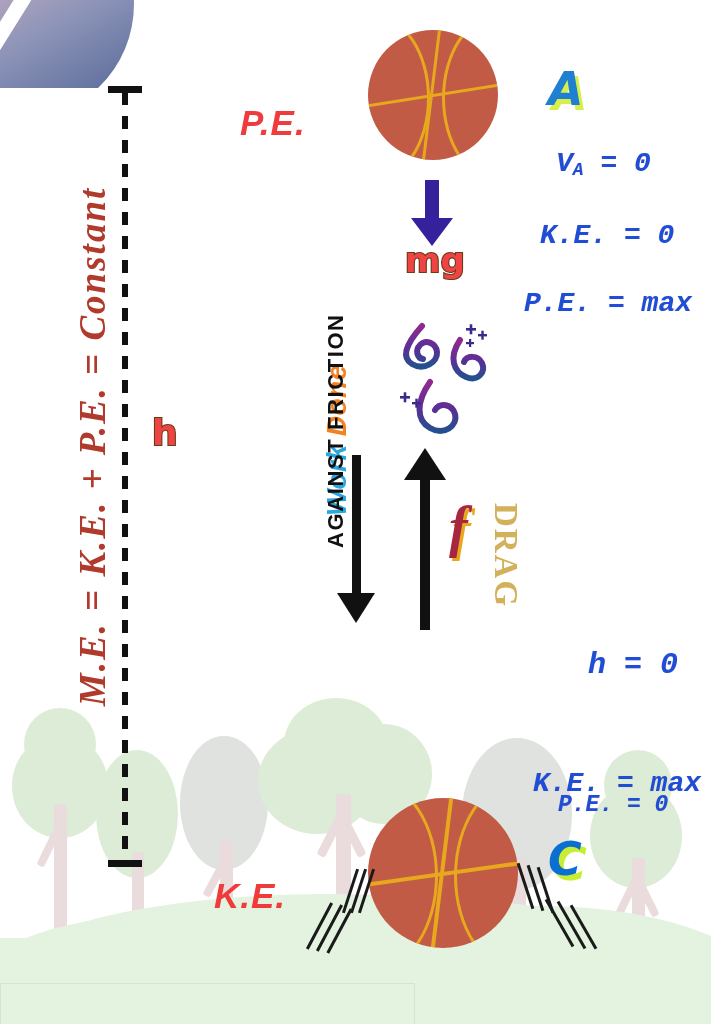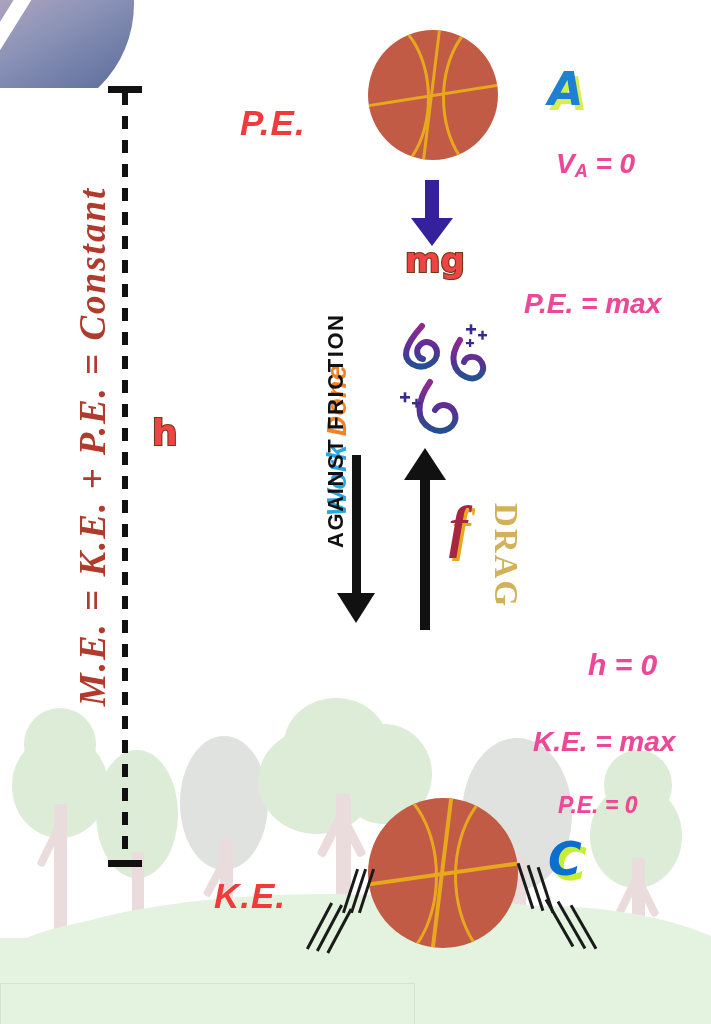--- a/index.html
+++ b/index.html
@@ -203,33 +203,33 @@
   }
   #h-label{
     position:absolute;
     left:152px; top:412px;
     font-size:36px;
   }
 
   
   .hand{
     position:absolute;
-    color:#ec4899;
-    font-family:Liberation Sans, sans-serif;
+    color:#1d4ed8;
+    font-family:Liberation Mono, monospace;
     font-weight:bold;
     font-style:italic;
     white-space:nowrap;
     text-shadow:0 0 1px rgba(239,65,54,.3);
   }
   #lbl-va{left:556px; top:148px; font-size:28px;}
   #lbl-va .sub{font-size:18px; vertical-align:-4px;}
   #lbl-kea{left:540px; top:220px; font-size:28px;}
   #lbl-pea{left:524px; top:288px; font-size:28px;}
   #lbl-h0{left:588px; top:648px; font-size:30px;}
-  #lbl-kec{left:533px; top:726px; font-size:28px;}
+  #lbl-kec{left:533px; top:768px; font-size:28px;}
   #lbl-pec{left:558px; top:792px; font-size:23px;}
 
   
   .pointmark{
     position:absolute;
     font-family:"DejaVu Sans", sans-serif;
     font-weight:bold;
     font-style:italic;
     font-size:46px;
     color:#1f7fd0;
@@ -382,20 +382,21 @@
     <div class="seam-line" style="left:-6px; top:64px; width:142px; height:3px; transform:rotate(-9deg);"></div>
     <div class="seam" style="left:-52px; top:-16px; width:108px; height:162px; border-width:3px;"></div>
     <div class="seam" style="left:74px;  top:-16px; width:108px; height:162px; border-width:3px;"></div>
   </div>
 
   <div id="mark-a" class="pointmark">A</div>
 
   <div id="lbl-va" class="hand">
     <span>V</span><span class="sub">A</span><span> = 0</span>
   </div>
+  <div id="lbl-kea" class="hand">K.E. = 0</div>
   <div id="lbl-pea" class="hand">P.E. = max</div>
 
   <div class="arrow-shaft" style="left:425px; top:180px; width:14px; height:42px; background:#35219b;"></div>
   <div class="arrow-head" style="left:411px; top:218px;
               border-left:21px solid transparent;
               border-right:21px solid transparent;
               border-top:28px solid #35219b;"></div>
   <div id="mg" class="bubble-label">mg</div>
 
   <svg class="abs" style="left:382px; top:312px;" width="130" height="150" viewBox="0 0 130 150">

